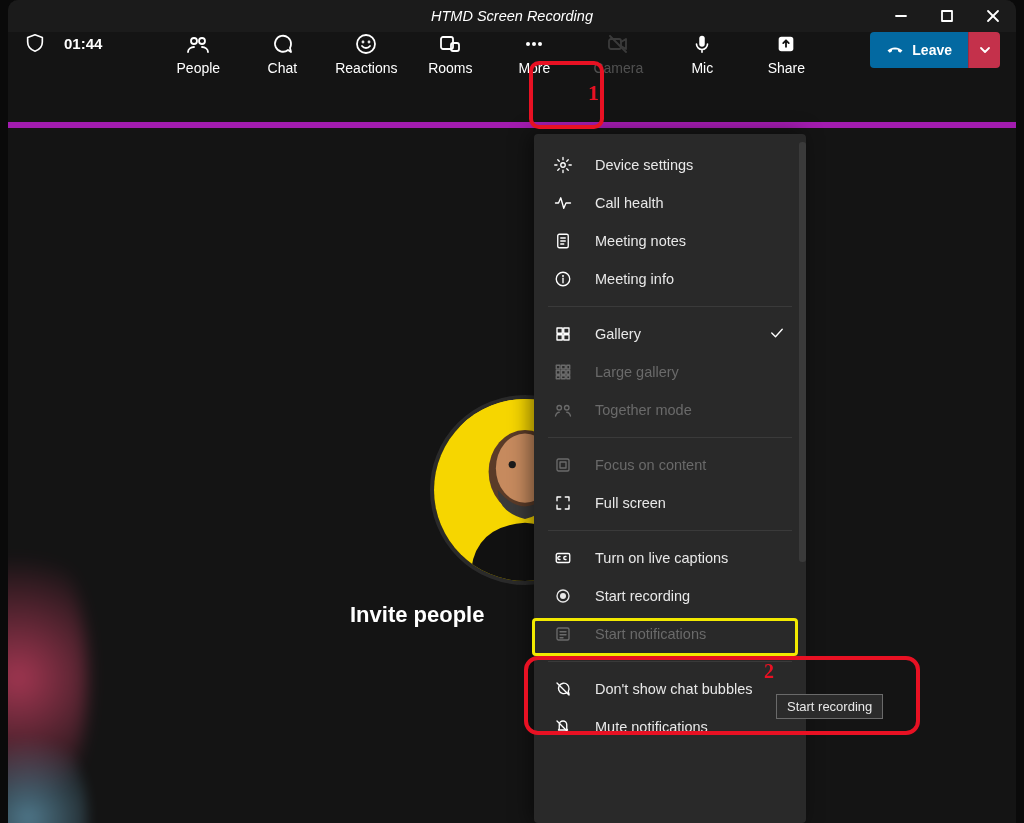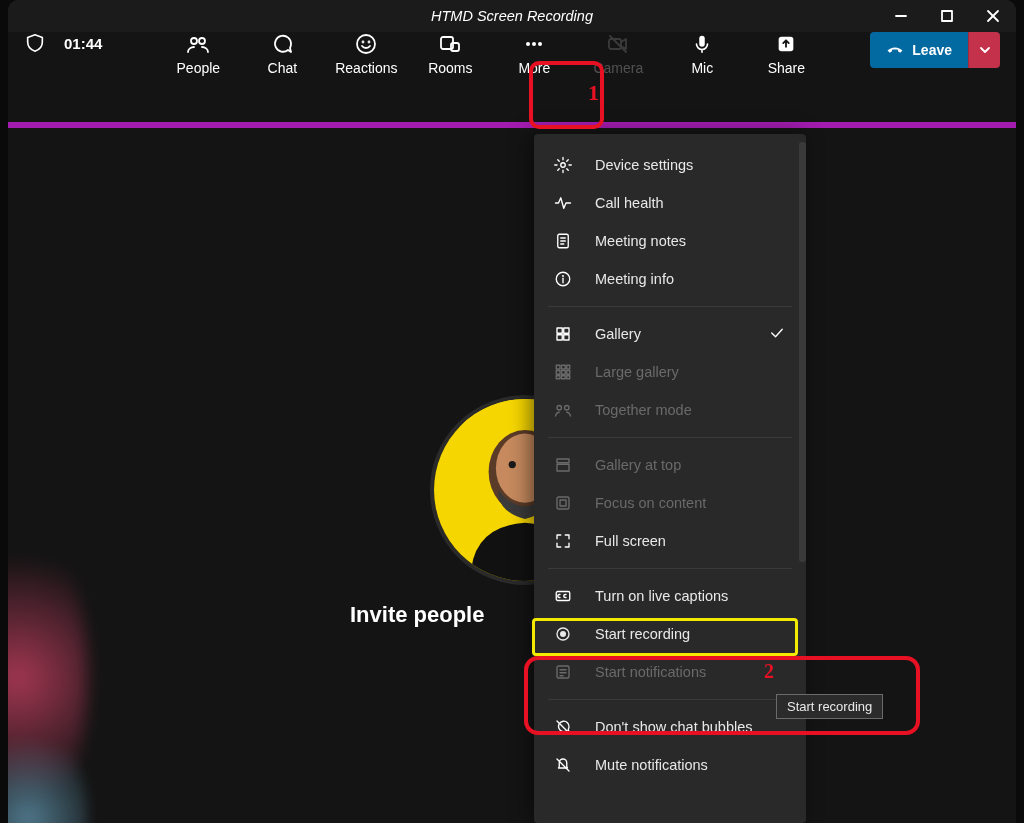--- a/index.html
+++ b/index.html
@@ -405,29 +405,20 @@
         </svg>
       </span>
     <span class="mi-lbl">Together mode</span>
   </div>
 
   <hr>
 
   <div class="mi disabled">
     <span class="mi-ic">
         <svg class="stroke dim" viewBox="0 0 24 24">
-          <rect x="4" y="4" width="16" height="5"></rect>
-          <rect x="4" y="11" width="16" height="9"></rect>
-        </svg>
-      </span>
-    <span class="mi-lbl">Gallery at top</span>
-  </div>
-  <div class="mi disabled">
-    <span class="mi-ic">
-        <svg class="stroke dim" viewBox="0 0 24 24">
           <rect x="4" y="4" width="16" height="16" rx="2"></rect>
           <rect x="8" y="8" width="8" height="8"></rect>
         </svg>
       </span>
     <span class="mi-lbl">Focus on content</span>
   </div>
   <div class="mi">
     <span class="mi-ic">
         <svg class="stroke" viewBox="0 0 24 24">
           <path d="M4 9V4h5M20 9V4h-5M4 15v5h5M20 15v5h-5"></path>

